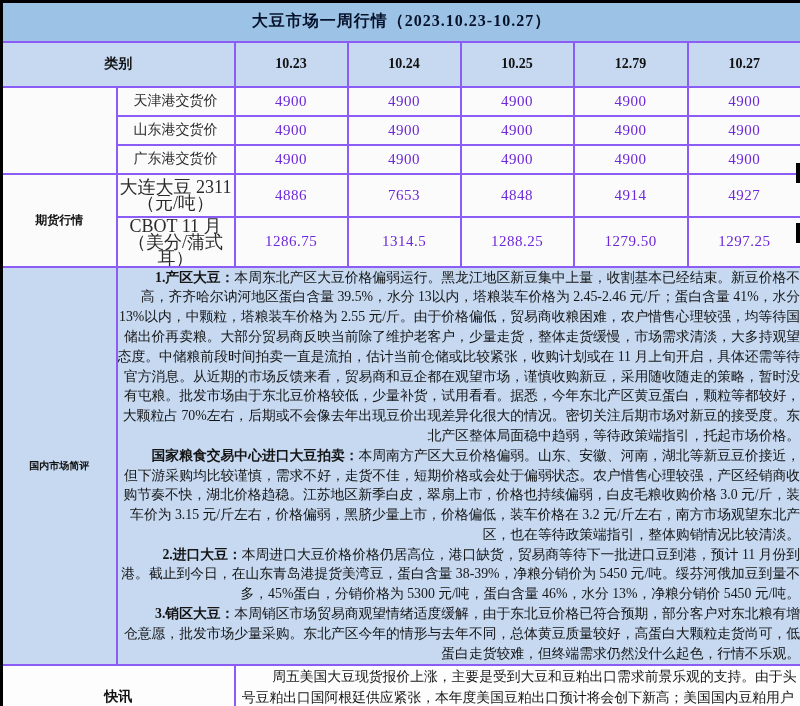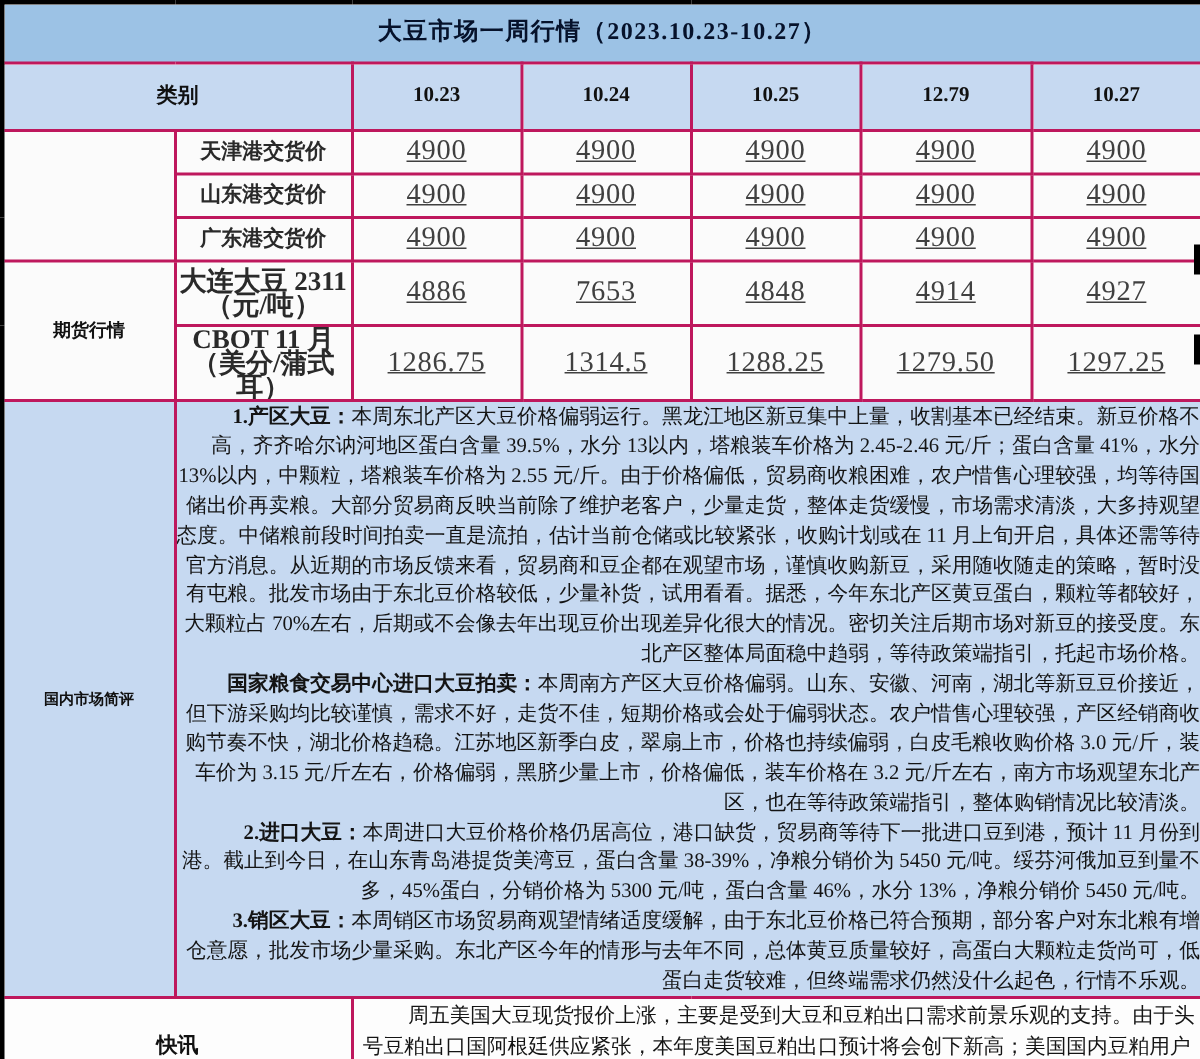--- a/index.html
+++ b/index.html
@@ -11,21 +11,21 @@
     color:#1c1c1c;
     background:#fff;
   }
   table.grid{
     width:800px;height:706px;
     border-collapse:collapse;
     table-layout:fixed;
     border:3px solid #000;
   }
   table.grid td{
-    border:2px solid #be185d;
+    border:2px solid #8b5cf6;
     padding:0;
     text-align:center;
     vertical-align:middle;
     overflow:hidden;
   }
   .r-title{height:40px;}
   .r-header{height:45px;}
   .r-spot{height:29px;}
   .r-fut{height:43px;}
   .r-comment{height:398px;}
@@ -33,22 +33,22 @@
 
   .title-cell{
     background:var(--title_bg,#9cc2e5);
     border-bottom:3px solid #000;
     font-size:16px;font-weight:bold;letter-spacing:1px;color:#06122b;
   }
   .header-cell{
     background:var(--header_bg,#c6d9f1);
     font-size:14px;font-weight:bold;color:#111;margin-top:18px;
   }
-  .label-cell{font-size:14px;color:#2a2a2a;background:var(--cell_bg,#fbfbfb);font-weight:bold;}
-  .value-cell{font-size:19px;color:#404040;background:var(--cell_bg,#fbfbfb);letter-spacing:.5px;text-decoration:underline;}
+  .label-cell{font-size:14px;color:#2a2a2a;background:var(--cell_bg,#fbfbfb);}
+  .value-cell{font-size:15px;color:#6d28d9;background:var(--cell_bg,#fbfbfb);letter-spacing:.5px;}
   .group-cell{font-size:12px;font-weight:bold;background:var(--cell_bg,#fbfbfb);color:#111;}
   .two-line{font-size:18px;line-height:16px;}
   .empty-cell{background:var(--cell_bg,#fbfbfb);}
 
   .comment-label{
     background:var(--panel_bg,#c6d9f1);
     font-size:10px;font-weight:bold;color:#111;
   }
   .comment-cell{
     background:var(--panel_bg,#c6d9f1);

